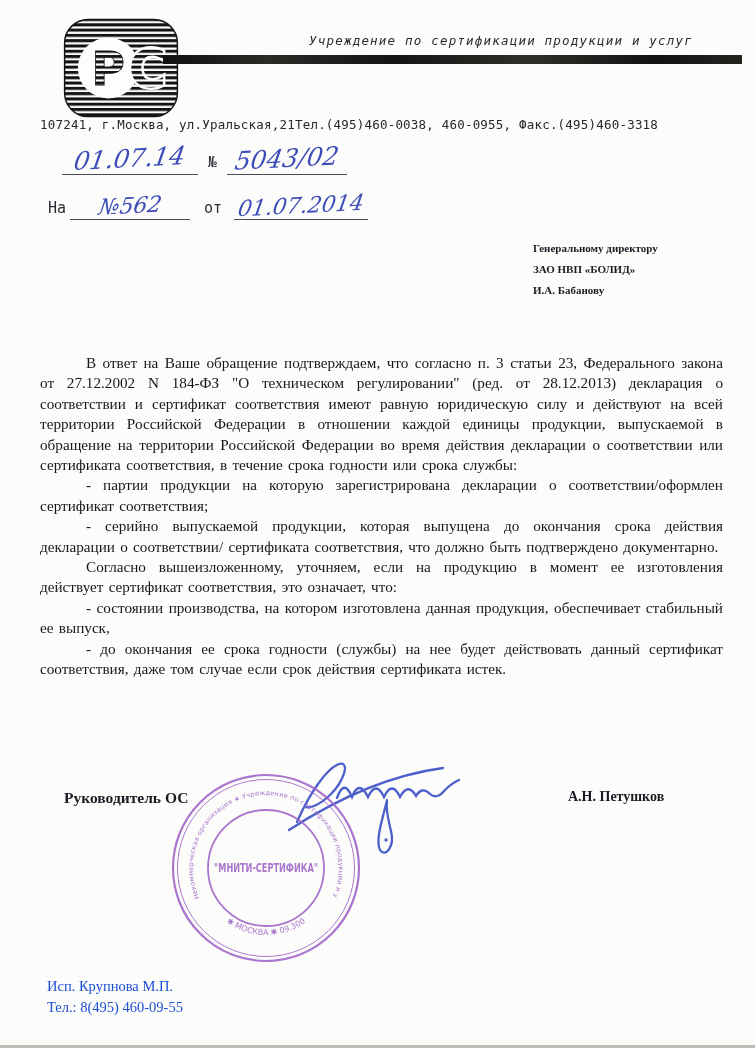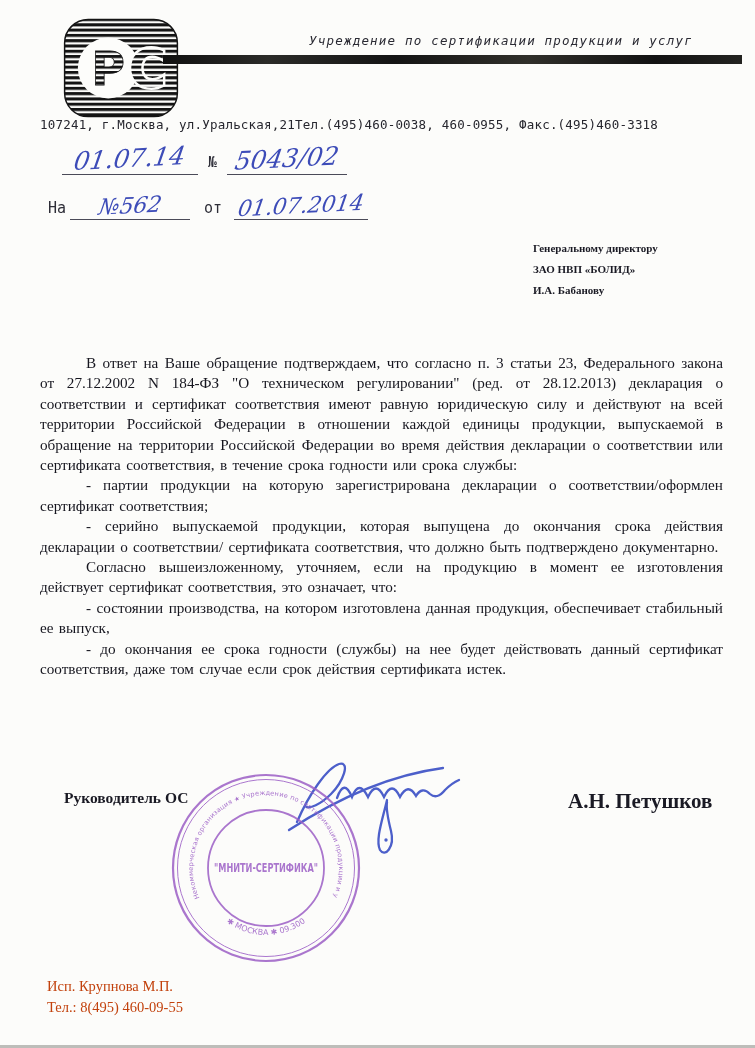--- a/index.html
+++ b/index.html
@@ -38,25 +38,25 @@
   }
   .ink-lg{font-size:25px;} .ink-md{font-size:22px;}
   
   .recipient{position:absolute; left:533px; top:238px; font-weight:bold; font-size:11px; line-height:21px; white-space:nowrap;}
   
   .body-text{position:absolute; left:40px; top:353px; width:683px;
     font-size:15.2px; line-height:20.4px; text-align:justify; color:#16161f; word-spacing:1.5px;}
   .body-text p{margin:0; text-indent:46px;}
   
   .sign-role{position:absolute; left:64px; top:789px; font-weight:bold; font-size:15.5px; white-space:nowrap;}
-  .sign-name{position:absolute; left:568px; top:789px; font-weight:bold; font-size:21px; white-space:nowrap;}
+  .sign-name{position:absolute; left:568px; top:789px; font-weight:bold; font-size:14px; white-space:nowrap;}
   .signature-svg{position:absolute; left:283px; top:750px; width:190px; height:118px;}
   .stamp-svg{position:absolute; left:168px; top:770px; width:196px; height:196px; opacity:0.85;}
   
-  .footer{position:absolute; left:47px; top:976px; font-size:14.5px; line-height:21px; color:#c2410c; white-space:nowrap;}
+  .footer{position:absolute; left:47px; top:976px; font-size:14.5px; line-height:21px; color:#1d4ed8; white-space:nowrap;}
   .scan-bottom{position:absolute; left:0; right:0; bottom:0; height:3px; background:#bdbdb9;}
 </style>
 </head>
 <body>
 
 <div class="page">
 
   <svg class="logo" viewBox="0 0 118 103" xmlns="http://www.w3.org/2000/svg">
     <defs>
       <pattern id="stripes" width="6" height="5.4" patternUnits="userSpaceOnUse">

